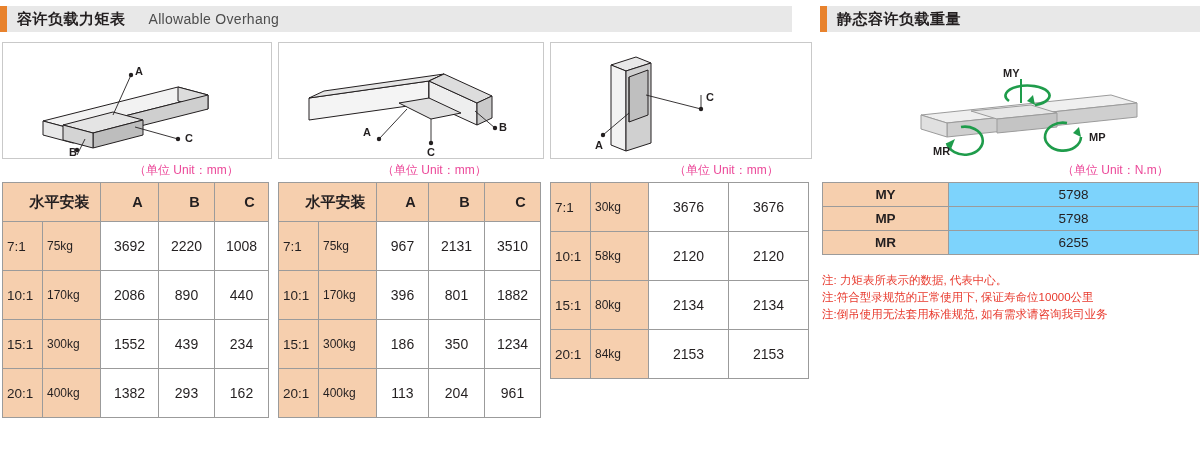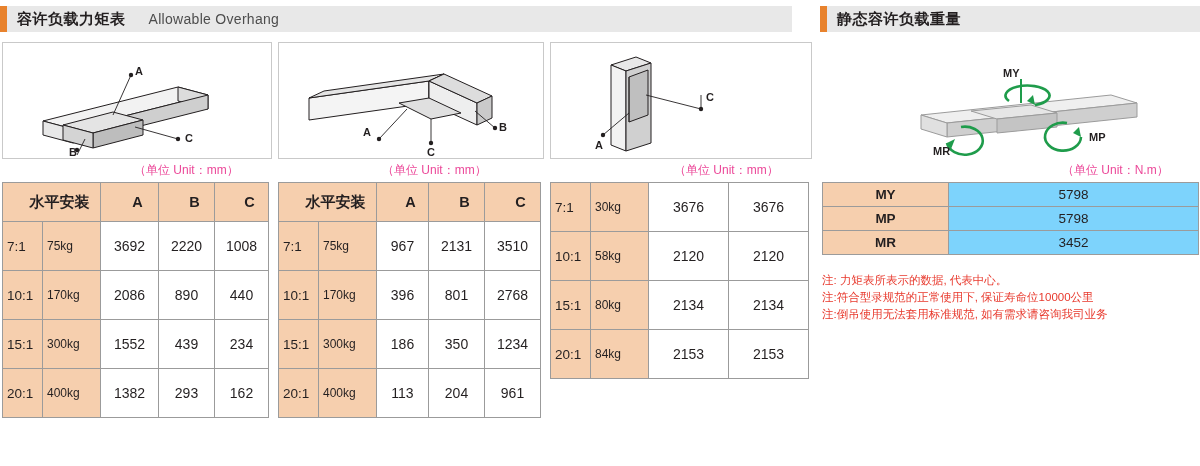--- a/index.html
+++ b/index.html
@@ -330,21 +330,21 @@
       <td class="load">75kg</td>
       <td>967</td>
       <td>2131</td>
       <td>3510</td>
     </tr>
     <tr>
       <td class="ratio">10:1</td>
       <td class="load">170kg</td>
       <td>396</td>
       <td>801</td>
-      <td>2768</td>
+      <td>1882</td>
     </tr>
     <tr>
       <td class="ratio">15:1</td>
       <td class="load">300kg</td>
       <td>186</td>
       <td>350</td>
       <td>1234</td>
     </tr>
     <tr>
       <td class="ratio">20:1</td>
@@ -400,21 +400,21 @@
         <tr>
       <td class="k">MY</td>
       <td class="v">5798</td>
     </tr>
     <tr>
       <td class="k">MP</td>
       <td class="v">5798</td>
     </tr>
     <tr>
       <td class="k">MR</td>
-      <td class="v">3452</td>
+      <td class="v">6255</td>
     </tr>
   </tbody>
     </table>
 
   <div class="notes">
     <div>注: 力矩表所表示的数据, 代表中心。</div>
     <div>注:符合型录规范的正常使用下, 保证寿命位10000公里</div>
     <div>注:倒吊使用无法套用标准规范, 如有需求请咨询我司业务</div>
   </div>
 

